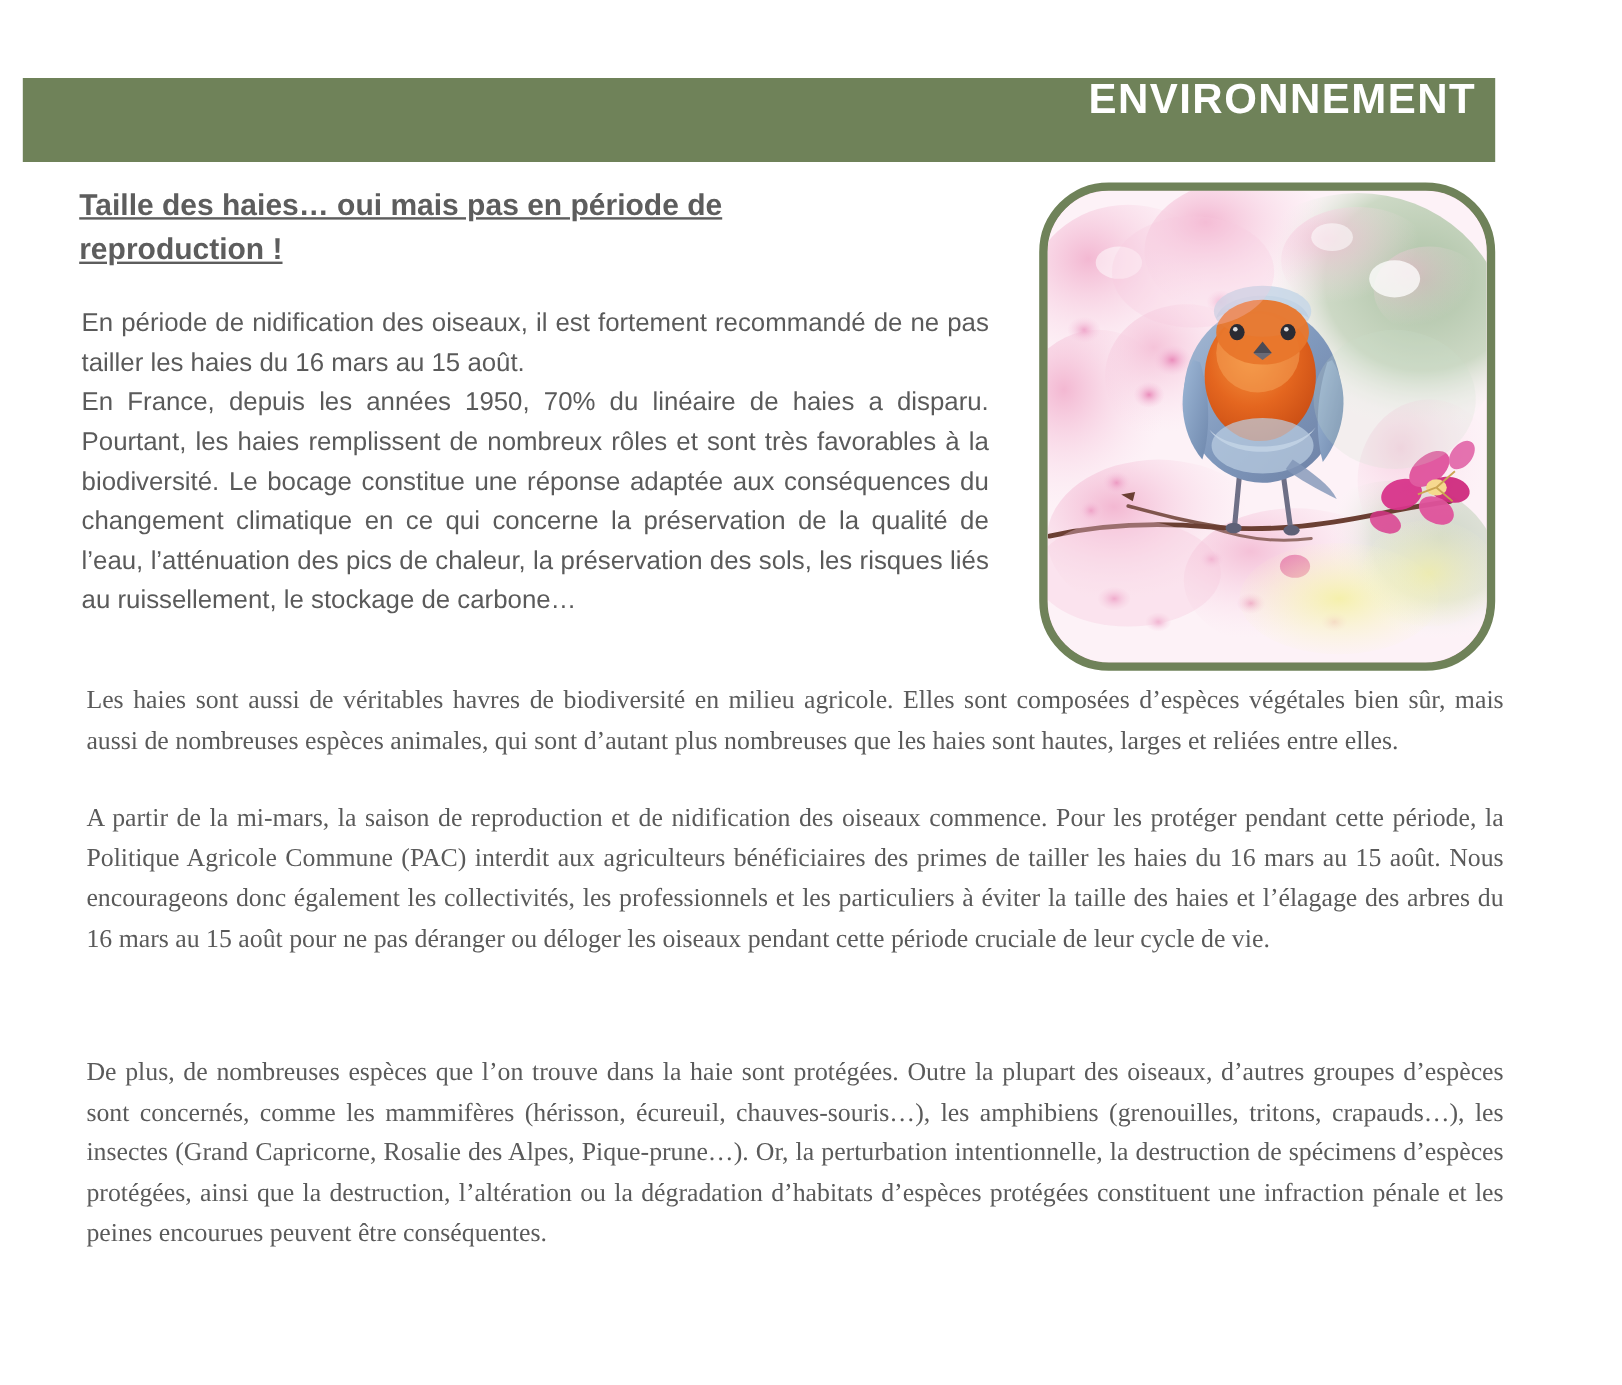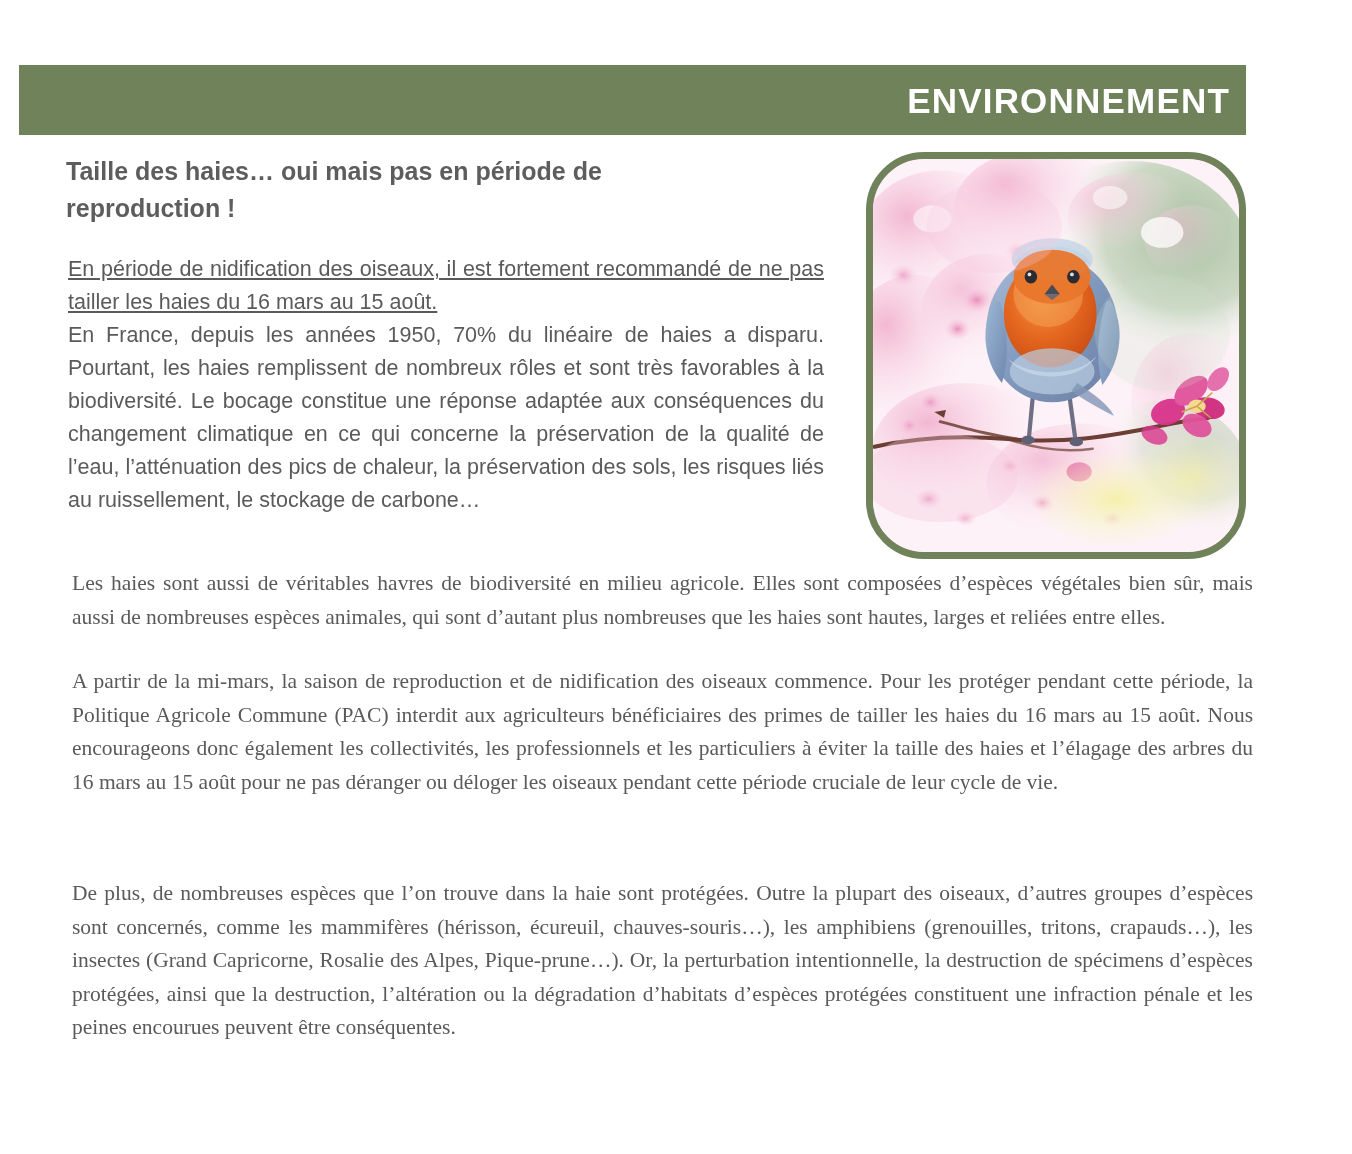--- a/index.html
+++ b/index.html
@@ -19,21 +19,21 @@
 
   
   .banner {
     position: absolute;
     left: 19px;
     top: 65px;
     width: 1227px;
     height: 70px;
     background: #6f8259;
     display: flex;
-    align-items: center;
+    align-items: flex-start;
     justify-content: flex-end;
     box-sizing: border-box;
     padding-right: 16px;
   }
   .banner-title {
     color: #ffffff;
     font-size: 35px;
     font-weight: bold;
     letter-spacing: 1.2px;
     line-height: 1;
@@ -52,37 +52,37 @@
   .headline {
     position: absolute;
     left: 66px;
     top: 18px;
     width: 660px;
     font-size: 25px;
     font-weight: bold;
     line-height: 1.46;
     color: #5d5d5d;
     margin: 0;
+    text-decoration: underline;
   }
 
   
   .intro {
     position: absolute;
     left: 68px;
     top: 118px;
     width: 756px;
     font-size: 21.5px;
     line-height: 33px;
     text-align: justify;
     margin: 0;
     color: #5a5a5a;
   }
   .intro .nowrapline {
     display: block;
-    text-decoration: underline;
   }
 
   
   .illustration {
     position: absolute;
     left: 866px;
     top: 17px;
     width: 380px;
     height: 407px;
   }

